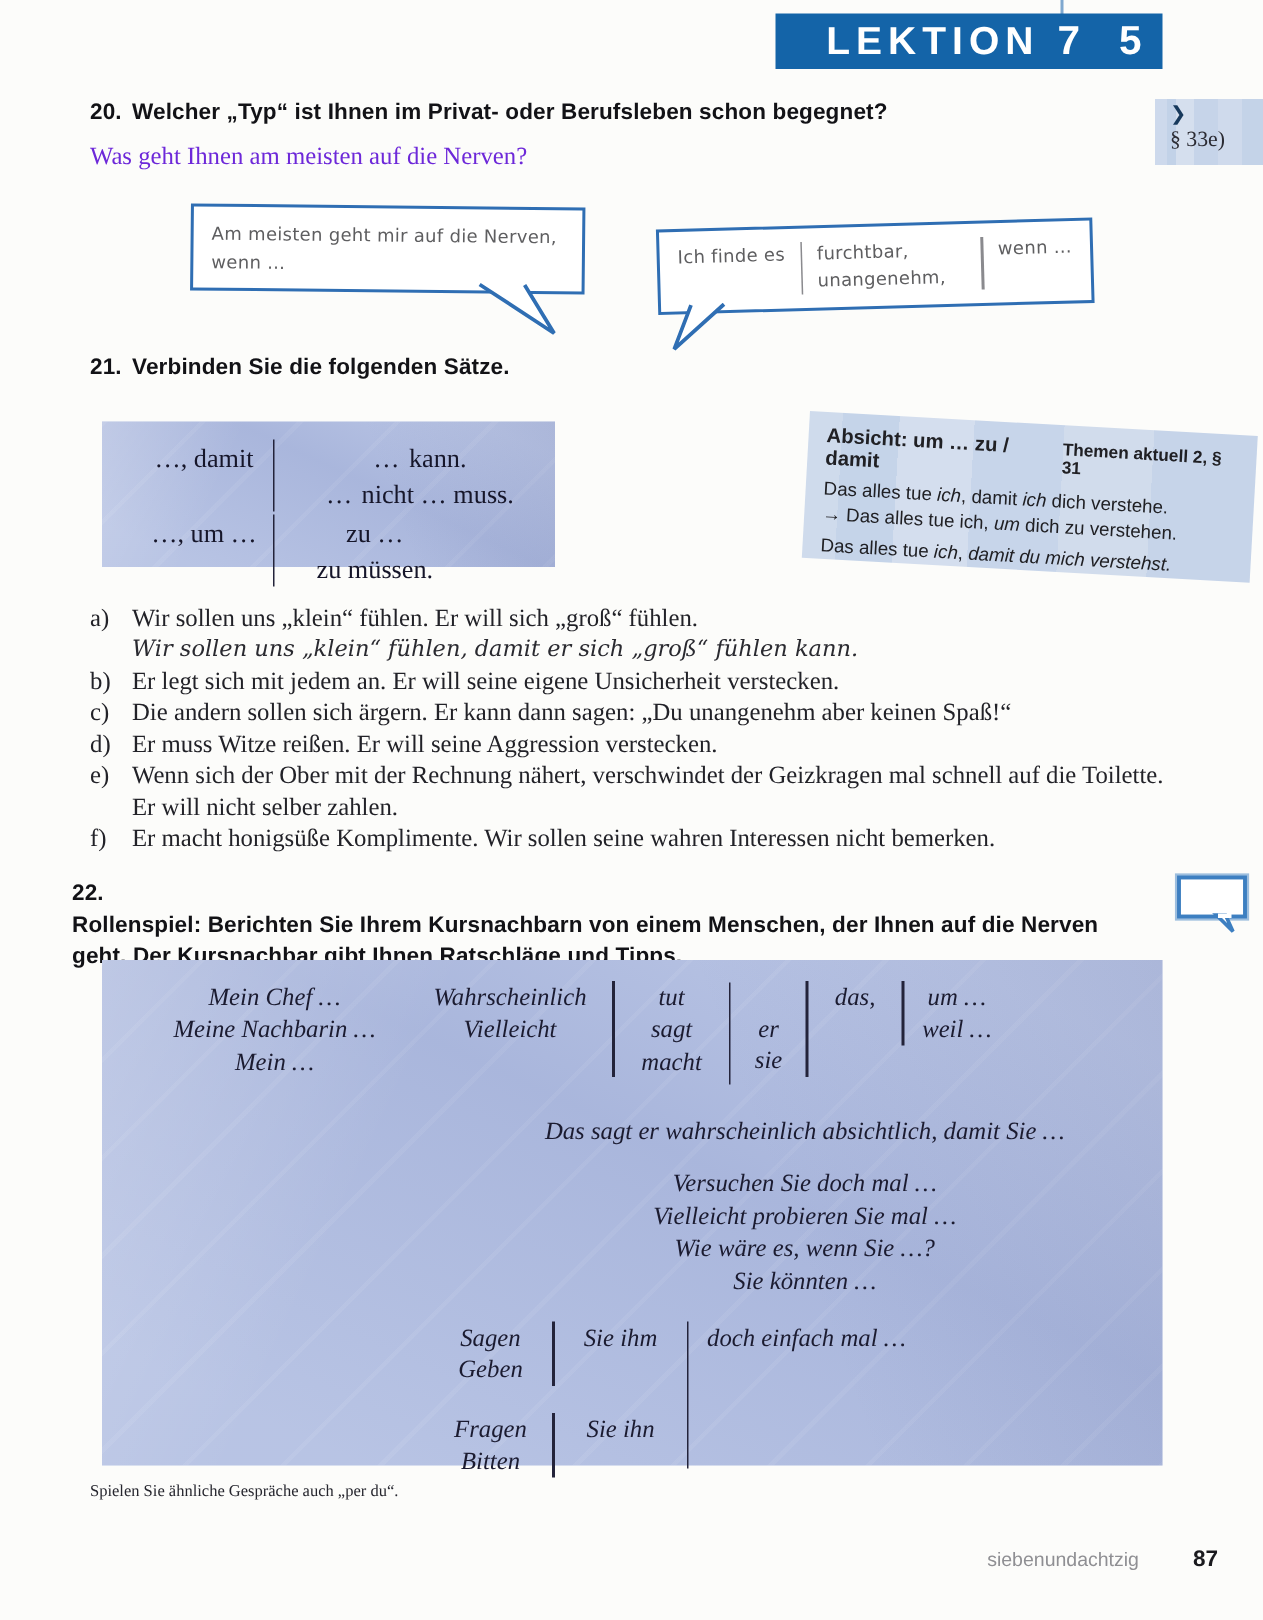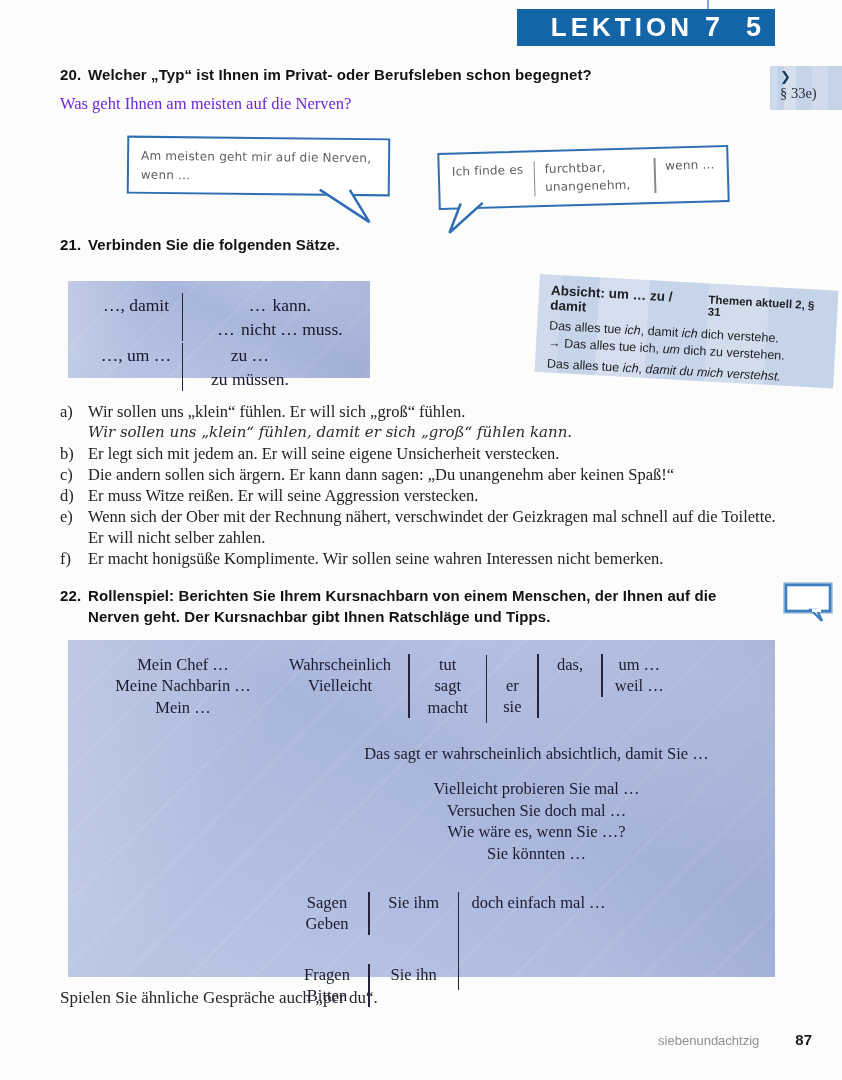--- a/index.html
+++ b/index.html
@@ -69,34 +69,34 @@
   .list{position:absolute;left:60px;top:401px;width:716px;font-size:16.5px;line-height:21px;color:#222228;}
   .li{display:flex;}
   .li-letter{width:28px;flex:none;}
   .li-answer{font-family:"DejaVu Serif",serif;font-style:italic;font-size:15px;color:#2a2a30;}
 
   
   .micon{position:absolute;left:783px;top:582px;}
 
   
   .box22{position:absolute;left:68px;top:640px;width:707px;height:337px;box-sizing:border-box;
-         padding:14px 0 0 14px;font-size:16.5px;line-height:21.4px;color:#1b1b30;}
+         padding:14px 0 0 14px;font-size:16.5px;line-height:21.4px;color:#1b1b30;font-style:italic;}
   .t-row1{display:flex;align-items:flex-start;}
   .t-sub{width:202px;flex:none;}
   .t-adv{width:112px;flex:none;}
   .vline{width:1.7px;background:#23233a;flex:none;margin:0 12px;}
   .v64{height:64px;} .v68{height:68px;margin-top:1px;} .v44{height:43px;} .v100{height:98px;}
   .t-verbs{width:52px;flex:none;} .t-pron{width:26px;flex:none;margin-top:21px;} .t-das{width:38px;flex:none;}
   .t-indent{margin-left:216px;}
   .t-row2{margin-top:20px;}
   .t-row3{margin-top:14px;}
-  .t-group{display:flex;align-items:flex-start;height:44px;margin-top:28px;overflow:visible;}
+  .t-group{display:flex;align-items:flex-start;height:44px;margin-top:17px;overflow:visible;}
   .g-verbs{width:58px;flex:none;} .g-obj{width:64px;flex:none;}
 
-  .outro{position:absolute;left:60px;top:988px;font-size:17px;color:#26262e;}
+  .outro{position:absolute;left:60px;top:988px;font-size:11px;color:#26262e;}
 
   
   .footer{position:absolute;right:30px;top:1031px;display:flex;align-items:baseline;gap:36px;
           font-family:"Liberation Sans",sans-serif;}
   .foot-word{font-size:13px;color:#8f8f93;}
   .foot-num{font-size:15px;font-weight:bold;color:#1a1a1e;}
 </style>
 </head>
 <body>
 
@@ -201,21 +201,21 @@
     <div class="li">
       <span class="li-letter">e)</span>
       <div style="width:688px;">Wenn sich der Ober mit der Rechnung nähert, verschwindet der Geizkragen mal schnell auf die Toilette. Er will nicht selber zahlen.</div>
     </div>
     <div class="li">
       <span class="li-letter">f)</span>
       <div>Er macht honigsüße Komplimente. Wir sollen seine wahren Interessen nicht bemerken.</div>
     </div>
   </div>
 
-  <div class="h" style="left:60px;top:585px;width:700px;">
+  <div class="h" style="left:48px;top:585px;width:700px;flex-direction:column;">
     <span class="h-num">22.</span>
     <span>Rollenspiel: Berichten Sie Ihrem Kursnachbarn von einem Menschen, der Ihnen auf die Nerven geht. Der Kursnachbar gibt Ihnen Ratschläge und Tipps.</span>
   </div>
 
   <svg class="micon" width="52" height="44">
     <rect x="3" y="3" width="44" height="26" fill="#ffffff" stroke="#9dbede" stroke-width="5.5"></rect>
     <rect x="3" y="3" width="44" height="26" fill="#ffffff" stroke="#3d7fc1" stroke-width="2.6"></rect>
     <path d="M34,28 L39,39 L28,28 Z" fill="#ffffff" stroke="#3d7fc1" stroke-width="2.4"></path>
     <rect x="29" y="27" width="9" height="3" fill="#ffffff"></rect>
   </svg>
@@ -247,22 +247,22 @@
       <div class="vline v44"></div>
       <div>
         <div>um …</div>
         <div>weil …</div>
       </div>
     </div>
 
     <div class="t-row2 t-indent">Das sagt er wahrscheinlich absichtlich, damit Sie …</div>
 
     <div class="t-row3 t-indent">
+      <div>Versuchen Sie doch mal …</div>
       <div>Vielleicht probieren Sie mal …</div>
-      <div>Versuchen Sie doch mal …</div>
       <div>Wie wäre es, wenn Sie …?</div>
       <div>Sie könnten …</div>
     </div>
 
     <div class="t-group t-indent">
       <div class="g-verbs">
         <div>Sagen</div>
         <div>Geben</div>
       </div>
       <div class="vline v44"></div>

